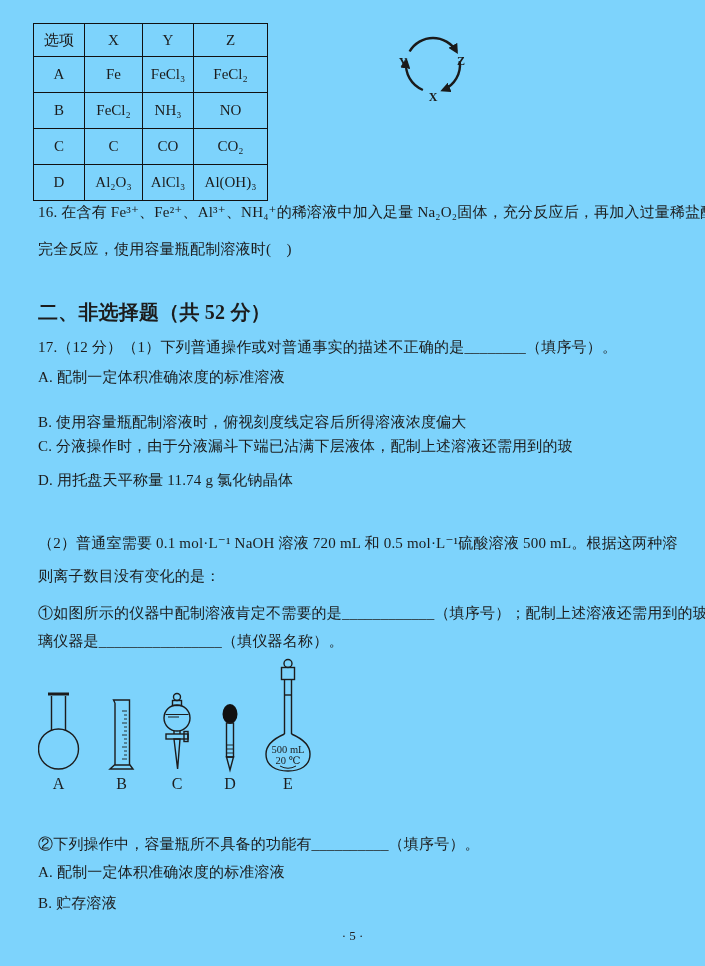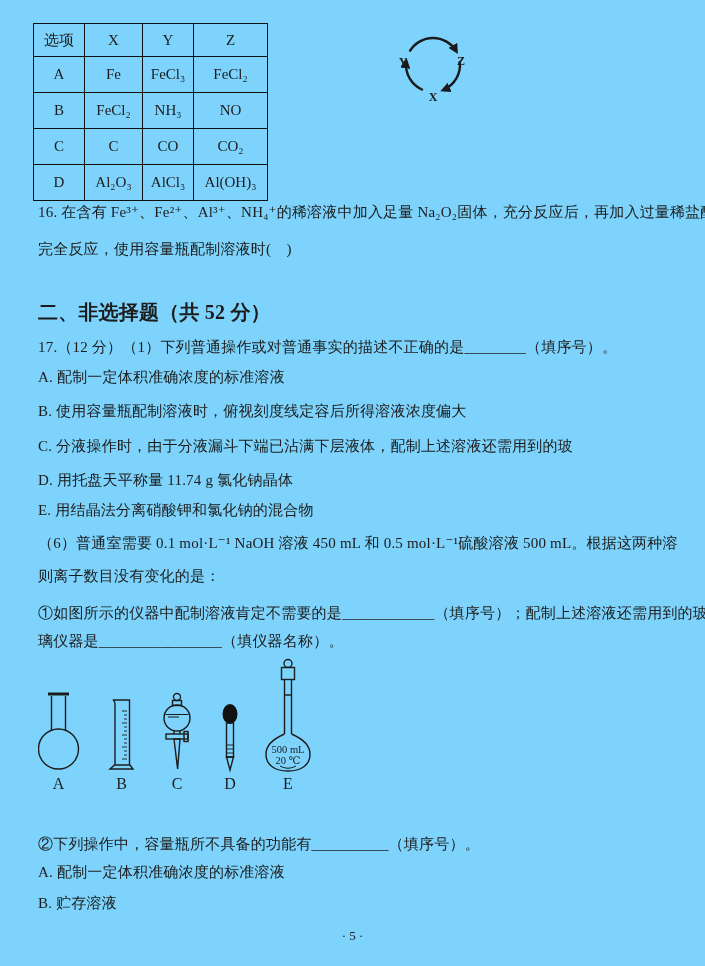--- a/index.html
+++ b/index.html
@@ -104,26 +104,25 @@
     <text x="40" y="77" font-size="12" font-weight="bold" text-anchor="middle">X</text>
   </svg>
 
   <div class="line" style="top:202px">16. 在含有 Fe³⁺、Fe²⁺、Al³⁺、NH₄⁺的稀溶液中加入足量 Na₂O₂固体，充分反应后，再加入过量稀盐酸，</div>
   <div class="line" style="top:239px">完全反应，使用容量瓶配制溶液时(　)</div>
 
   <div class="line section-head" style="top:302px">二、非选择题（共 52 分）</div>
 
   <div class="line" style="top:337px">17.（12 分）（1）下列普通操作或对普通事实的描述不正确的是________（填序号）。</div>
   <div class="line" style="top:367px">A. 配制一定体积准确浓度的标准溶液</div>
-  <div class="line" style="top:401px">B. 使用容量瓶配制溶液时，俯视刻度线定容后所得溶液浓度偏大</div>
+  <div class="line" style="top:412px">B. 使用容量瓶配制溶液时，俯视刻度线定容后所得溶液浓度偏大</div>
   <div class="line" style="top:436px">C. 分液操作时，由于分液漏斗下端已沾满下层液体，配制上述溶液还需用到的玻</div>
   <div class="line" style="top:470px">D. 用托盘天平称量 11.74 g 氯化钠晶体</div>
-  <div class="line" style="top:500px">E. 用结晶法分离硝酸钾和氯化钠的混合物</div>
 
-  <div class="line" style="top:533px">（6）普通室需要 0.1 mol·L⁻¹ NaOH 溶液 450 mL 和 0.5 mol·L⁻¹硫酸溶液 500 mL。根据这两种溶</div>
+  <div class="line" style="top:533px">（2）普通室需要 0.1 mol·L⁻¹ NaOH 溶液 720 mL 和 0.5 mol·L⁻¹硫酸溶液 500 mL。根据这两种溶</div>
   <div class="line" style="top:566px">则离子数目没有变化的是：</div>
   <div class="line" style="top:603px">①如图所示的仪器中配制溶液肯定不需要的是____________（填序号）；配制上述溶液还需用到的玻</div>
   <div class="line" style="top:631px">璃仪器是________________（填仪器名称）。</div>
 
   <svg class="apparatus" width="290" height="140" viewBox="0 0 290 140">
     <g fill="none" stroke="#1c1c1c" stroke-width="1.4">
 
       <g>
         <path d="M10 37 H31" stroke-width="3"></path>
         <path d="M13.5 39 V74 M27.5 39 V74"></path>

